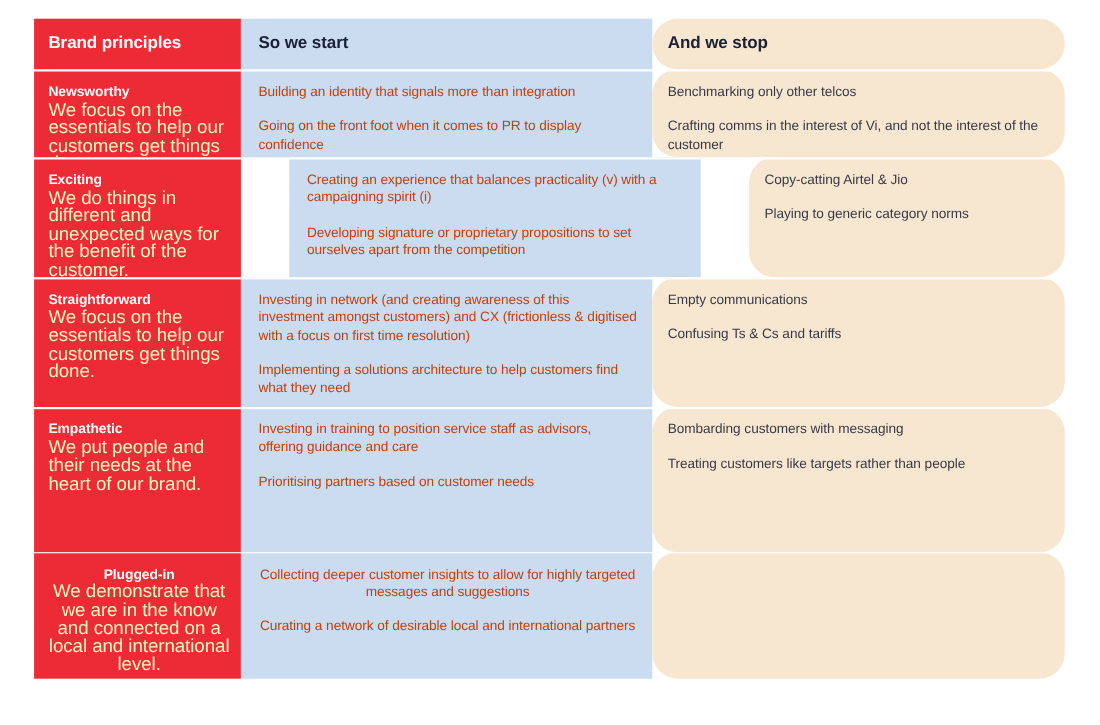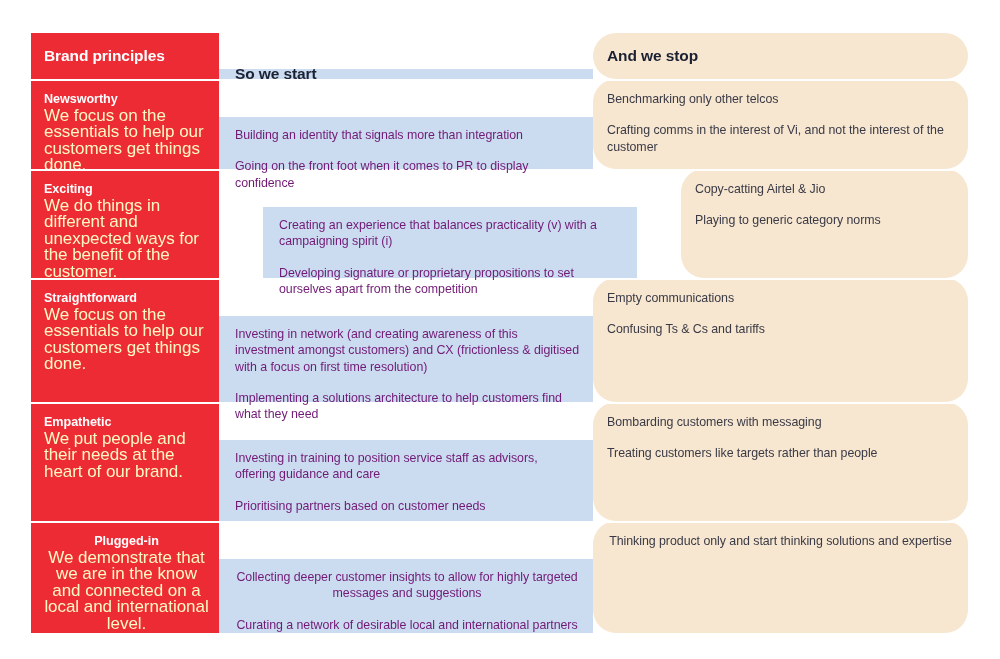--- a/index.html
+++ b/index.html
@@ -16,21 +16,21 @@
     position: relative;
     width: 1000px;
     height: 659px;
     background: #ffffff;
     overflow: hidden;
   }
 
   .matrix {
     position: absolute;
     left: 31px;
-    top: 33px;
+    top: 17px;
     width: 937px;
     height: 600px;
     display: flex;
     flex-direction: column;
   }
 
   
   .header-row {
     display: flex;
     height: 46px;
@@ -39,37 +39,37 @@
 
   .header-cell {
     display: flex;
     align-items: center;
     font-size: 15.5px;
     font-weight: bold;
     letter-spacing: -0.1px;
   }
 
   .col-1 { flex: 0 0 188px; padding-left: 13px; padding-right: 10px; }
-  .col-2 { flex: 0 0 374px; padding-left: 16px; padding-right: 14px; margin-top: 36px; }
+  .col-2 { flex: 0 0 374px; padding-left: 16px; padding-right: 14px; }
   .col-3 { flex: 1 1 auto;  padding-left: 14px; padding-right: 14px; border-radius: 23px; }
 
   .bg-red   { background: #ED2B35; }
   .bg-blue  { background: #CBDCF1; }
   .bg-cream { background: #F7E7D1; }
 
   .header-cell.col-1 { color: #ffffff; }
   .header-cell.col-2 { color: #1B2033; }
   .header-cell.col-3 { color: #1B2033; }
 
   
   .row {
     display: flex;
     position: relative;
   }
-  .row-1 { height: 90px; }
+  .row-1 { height: 80px; }
   .row-2 { height: 109px; gap: 44px; }
   .row-3 { height: 124px; }
   .row-4 { height: 138px; }
   .row-5 { height: 121px; text-align: center; }
 
   .cell {
     position: relative;
     padding-top: 12px;
   }
 
@@ -95,21 +95,21 @@
 
   .principle-desc {
     color: #fef9c3;
     font-size: 17px;
     font-weight: normal;
     line-height: 16.5px;
     letter-spacing: -0.05px;
   }
 
   .bullet {
-    color: #701a75;
+    color: #c2410c;
     font-size: 12.4px;
     line-height: 16.3px;
     letter-spacing: -0.05px;
     margin-bottom: 15px;
   }
   .bullet:last-child { margin-bottom: 0; }
 
   .cream-text { color: #3A3A46; }
 </style>
 </head>
@@ -193,18 +193,17 @@
     <div class="row row-5">
       <div class="cell col-1 bg-red sep-top">
         <div class="principle-name">Plugged-in</div>
         <div class="principle-desc">We demonstrate that we are in the know and connected on a local and international level.</div>
       </div>
       <div class="cell col-2 bg-blue sep-top">
         <div class="bullet">Collecting deeper customer insights to allow for highly targeted messages and suggestions</div>
         <div class="bullet">Curating a network of desirable local and international partners</div>
       </div>
       <div class="cell col-3 bg-cream sep-top">
-        <div class="bullet cream-text">Thinking product only and start thinking solutions and expertise</div>
       </div>
     </div>
 
   </div>
 </div>
 
 </body></html>

